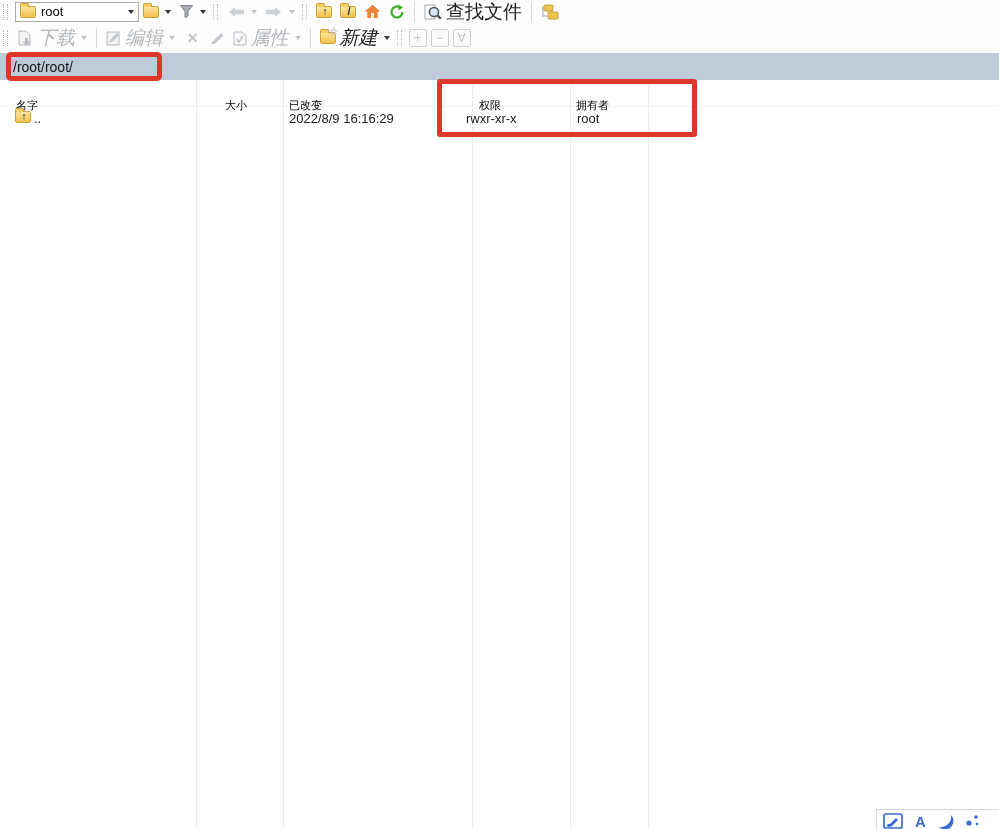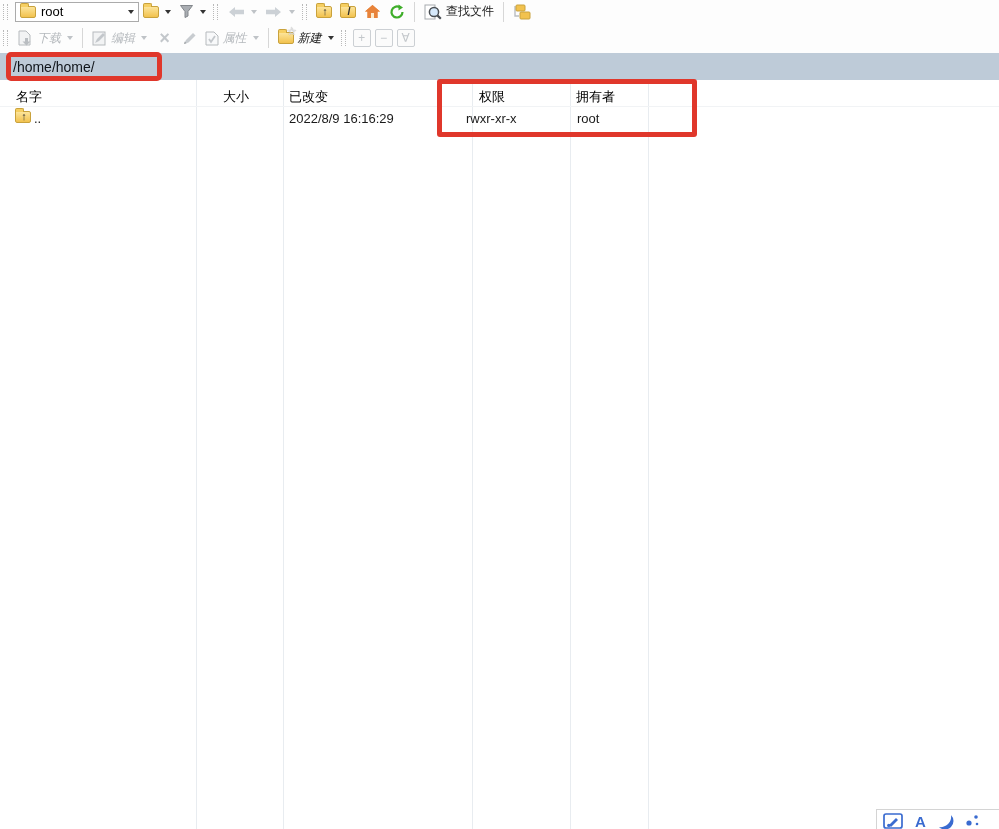--- a/index.html
+++ b/index.html
@@ -7,21 +7,21 @@
     font-family:"Liberation Sans","DejaVu Sans",sans-serif; }
   #app { position:relative; width:999px; height:829px; background:#4c1d95; }
 
   
   .tbar { position:absolute; left:0; right:0; display:flex; align-items:center; background:#fdfdfd; }
   #toolbar1 { top:0; height:23px; }
   #toolbar2 { top:23px; height:30px;font-style:italic; }
   .grip { width:5px; height:16px; border-left:1px dotted #b9b9b9; border-right:1px dotted #b9b9b9; margin:0 5px 0 3px; }
   .sep { width:1px; height:20px; background:#d7d7d7; margin:0 5px; }
   .tbtn { display:flex; align-items:center; gap:4px; padding:2px 4px; border-radius:2px; white-space:nowrap; }
-  .tbtn .lbl { font-size:12px; color:#1a1a1a; }
+  .tbtn .lbl { font-size:19px; color:#1a1a1a; }
   .tbtn.disabled .lbl { color:#b4b8bc; }
   .chev { width:0; height:0; border-left:3px solid transparent; border-right:3px solid transparent;
           border-top:4px solid #333; margin-left:2px; }
   .chev.dis { border-top-color:#bfc3c7; }
 
   
   .folder { position:relative; width:16px; height:12px; border:1px solid #c9a23c; border-radius:1px 2px 2px 2px;
     background:linear-gradient(#fce49a,#f2c24e); }
   .folder::before { content:""; position:absolute; top:-4px; left:-1px; width:7px; height:3px;
     background:#f6cf62; border:1px solid #c9a23c; border-bottom:none; border-radius:2px 2px 0 0; }
@@ -43,21 +43,21 @@
   .xglyph { font-size:18px; font-weight:bold; color:#c3c7cb; padding:0 4px; }
 
   
   #addressbar { position:absolute; top:53px; left:0; width:999px; height:27px; background:#becbd8;
     display:flex; align-items:center; }
   #addresspath { font-size:14px; color:#10151a; padding-left:13px; }
 
   
   #listarea { position:absolute; top:80px; left:0; width:999px; bottom:0; background:#fff; }
   .vline { position:absolute; top:0; bottom:0; width:1px; background:#e8ecf0; }
-  .hcell { position:absolute; top:4px; height:26px; line-height:26px; font-size:13px; color:#000; }
+  .hcell { position:absolute; top:12px; height:26px; line-height:26px; font-size:11px; color:#000; }
   .rcell { position:absolute; top:26px; height:25px; line-height:25px; font-size:13px; color:#1a1a1a; }
   #hdr-underline { position:absolute; left:0; right:0; top:26px; height:1px; background:#f1f3f5; }
   .rowicon { position:absolute; left:15px; top:31px; }
 
   
   .annot { position:absolute; border:5px solid #e0372b; border-radius:5px; pointer-events:none; z-index:50; }
   #annot-address { left:6px; top:52px; width:156px; height:29px; }
   #annot-columns { left:437px; top:79px; width:260px; height:58px; border-radius:3px; }
 
   
@@ -238,21 +238,21 @@
       </div>
     <div class="sqbtn">
         <span>−</span>
       </div>
     <div class="sqbtn">
         <span>∀</span>
       </div>
   </div>
 
   <div id="addressbar">
-    <span id="addresspath">/home/home/</span>
+    <span id="addresspath">/root/root/</span>
   </div>
 
   <div id="listarea">
     <div class="vline" style="left:196px"></div>
     <div class="vline" style="left:283px"></div>
     <div class="vline" style="left:472px"></div>
     <div class="vline" style="left:570px"></div>
     <div class="vline" style="left:648px"></div>
     <div id="hdr-underline"></div>
 

